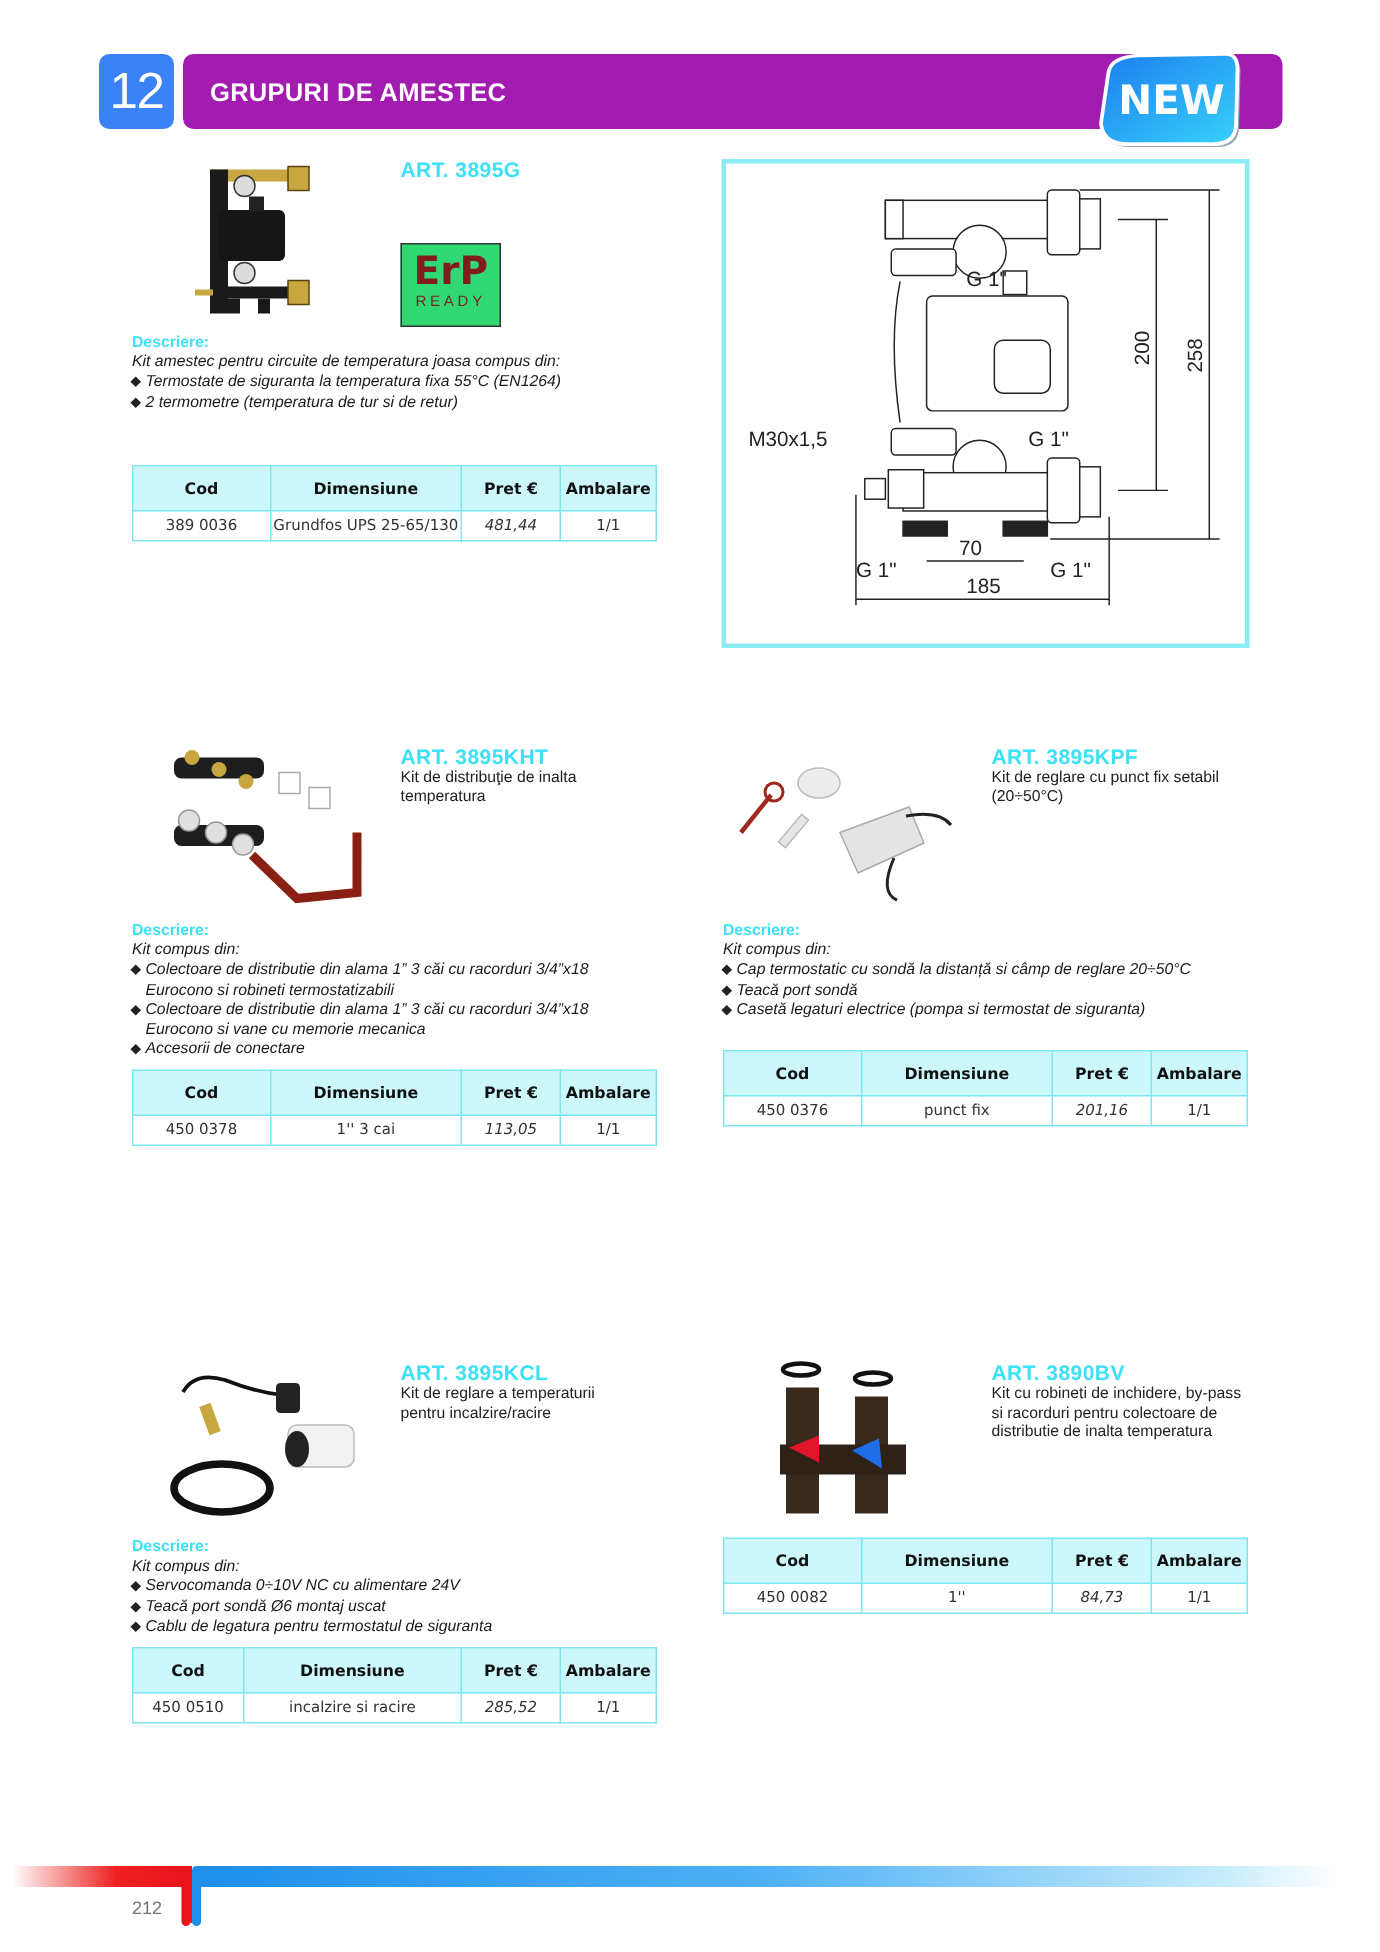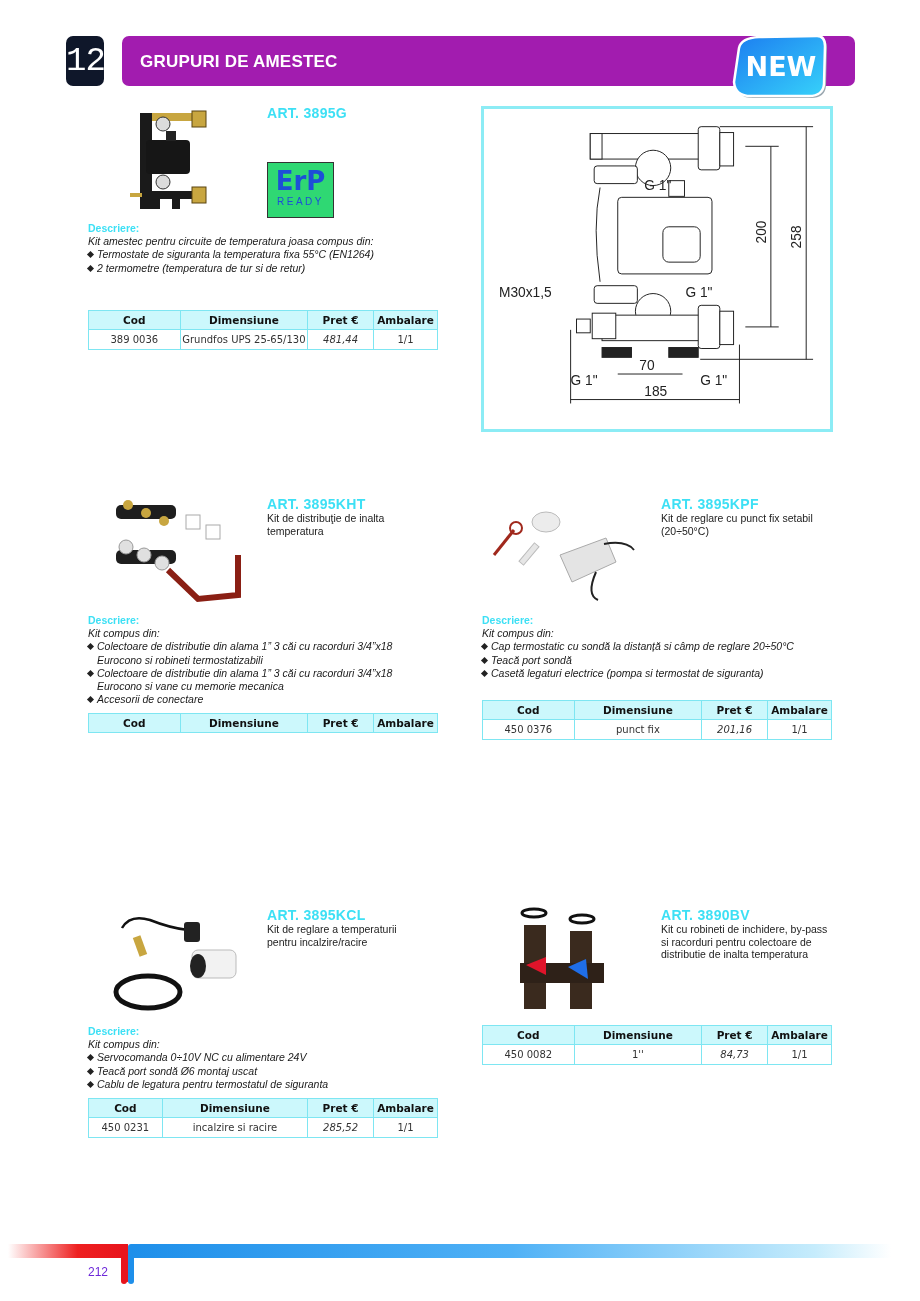--- a/index.html
+++ b/index.html
@@ -1,24 +1,24 @@
 <!DOCTYPE html>
 <html><head>
 <meta charset="utf-8">
 <style>
   * { box-sizing: border-box; margin: 0; padding: 0; }
   html, body { width: 920px; height: 1301px; background: #ffffff; overflow: hidden; }
   body { position: relative; font-family: "Liberation Sans", sans-serif; color: #1a1a1a; }
 
   
   .chapter-box {
-    position: absolute; left: 66px; top: 36px; width: 38px; height: 50px;
-    background: #0f172a; border-radius: 7px;
+    position: absolute; left: 66px; top: 36px; width: 50px; height: 50px;
+    background: #3b82f6; border-radius: 7px;
     color: #ffffff; font-size: 34px; font-weight: 300; text-align: center; line-height: 50px;
-    font-family: Liberation Mono, monospace; letter-spacing: -1px;
+    font-family: Liberation Sans, sans-serif; letter-spacing: -1px;
   }
   .header-bar {
     position: absolute; left: 122px; top: 36px; width: 733px; height: 50px;
     background: #a21caf; border-radius: 7px;
   }
   .header-title {
     position: absolute; left: 18px; top: 16px; font-size: 17px; font-weight: bold;
     color: #ffffff; letter-spacing: 0.2px;
   }
   .new-badge {
@@ -36,46 +36,46 @@
   .desc-body .bullet::before {
     content: ""; position: absolute; left: 0; top: 4px; width: 5px; height: 5px;
     background: #222; transform: rotate(45deg);
   }
 
   table.prod {
     position: absolute; border-collapse: collapse; font-size: 10.5px;
     font-family: "DejaVu Sans", sans-serif;
   }
   table.prod th {
-    background: #ccf8fc; border: 1.5px solid #7ee6f2; height: 19px; font-weight: bold;
+    background: #ccf8fc; border: 1.5px solid #7ee6f2; height: 30px; font-weight: bold;
     font-size: 10.5px; color: #111; text-align: center;
   }
   table.prod td {
     border: 1.5px solid #7ee6f2; height: 20px; text-align: center; color: #333;
     font-size: 10px; background: #fff;
   }
   table.prod td.price { font-style: italic; }
 
   
   .img { position: absolute; }
   .erp {
     position: absolute; left: 267px; top: 162px; width: 67px; height: 56px;
-    background: #2fd873; border: 1.5px solid #333; color: #1d4ed8; text-align: center;
+    background: #2fd873; border: 1.5px solid #333; color: #7f1d1d; text-align: center;
   }
   .erp .big { font-size: 26px; font-weight: bold; line-height: 30px; margin-top: 3px; font-family: "DejaVu Sans", sans-serif; }
   .erp .small { font-size: 10px; letter-spacing: 2.5px; line-height: 12px; }
 
   .drawing {
     position: absolute; left: 481px; top: 106px; width: 352px; height: 326px;
     border: 3px solid #8cecf5; background: #fff;
   }
 
   
   .footer-bar { position: absolute; left: 0; top: 1240px; width: 920px; height: 40px; }
-  .page-num { position: absolute; left: 88px; top: 1265px; font-size: 12px; color: #6d28d9; font-family: "Liberation Sans Narrow", "Liberation Sans", sans-serif; }
+  .page-num { position: absolute; left: 88px; top: 1265px; font-size: 12px; color: #737373; font-family: "Liberation Sans Narrow", "Liberation Sans", sans-serif; }
 </style>
 </head>
 <body>
 
 <div class="chapter-box">12</div>
 <div class="header-bar">
   <div class="header-title">GRUPURI DE AMESTEC</div>
 </div>
 <div class="new-badge">
   <svg viewBox="0 0 100 64">
@@ -209,20 +209,26 @@
   <span class="bullet">Accesorii de conectare</span>
 </div>
 <table class="prod" style="left:88px; top:713px; width:350px;">
   <tbody>
       <tr>
     <th style="width:92px">Cod</th>
     <th style="width:128px">Dimensiune</th>
     <th style="width:66px">Pret €</th>
     <th style="width:64px">Ambalare</th>
   </tr>
+  <tr>
+    <td>450 0378</td>
+    <td>1'' 3 cai</td>
+    <td class="price">113,05</td>
+    <td>1/1</td>
+  </tr>
 </tbody>
   </table>
 
 <div class="img" style="left:486px; top:500px; width:160px; height:105px;">
   <svg viewBox="0 0 160 105" width="160" height="105">
     <path d="M8 55 L28 30" stroke="#a0281c" stroke-width="3"></path>
     <circle cx="30" cy="28" r="6" fill="none" stroke="#a0281c" stroke-width="2"></circle>
     <ellipse cx="60" cy="22" rx="14" ry="10" fill="#ececec" stroke="#bbb"></ellipse>
     <rect x="40" y="42" width="6" height="24" fill="#e6e6e6" stroke="#bbb" transform="rotate(40 43 54)"></rect>
     <path d="M74 55 L120 38 L130 62 L86 82 Z" fill="#e4e4e4" stroke="#aaa"></path>
@@ -277,21 +283,21 @@
 </div>
 <table class="prod" style="left:88px; top:1098px; width:350px;">
   <tbody>
       <tr>
     <th style="width:74px">Cod</th>
     <th style="width:146px">Dimensiune</th>
     <th style="width:66px">Pret €</th>
     <th style="width:64px">Ambalare</th>
   </tr>
   <tr>
-    <td>450 0231</td>
+    <td>450 0510</td>
     <td>incalzire si racire</td>
     <td class="price">285,52</td>
     <td>1/1</td>
   </tr>
 </tbody>
   </table>
 
 <div class="img" style="left:510px; top:905px; width:100px; height:110px;">
   <svg viewBox="0 0 100 110" width="100" height="110">
     <ellipse cx="24" cy="8" rx="12" ry="4" fill="none" stroke="#111" stroke-width="3"></ellipse>

